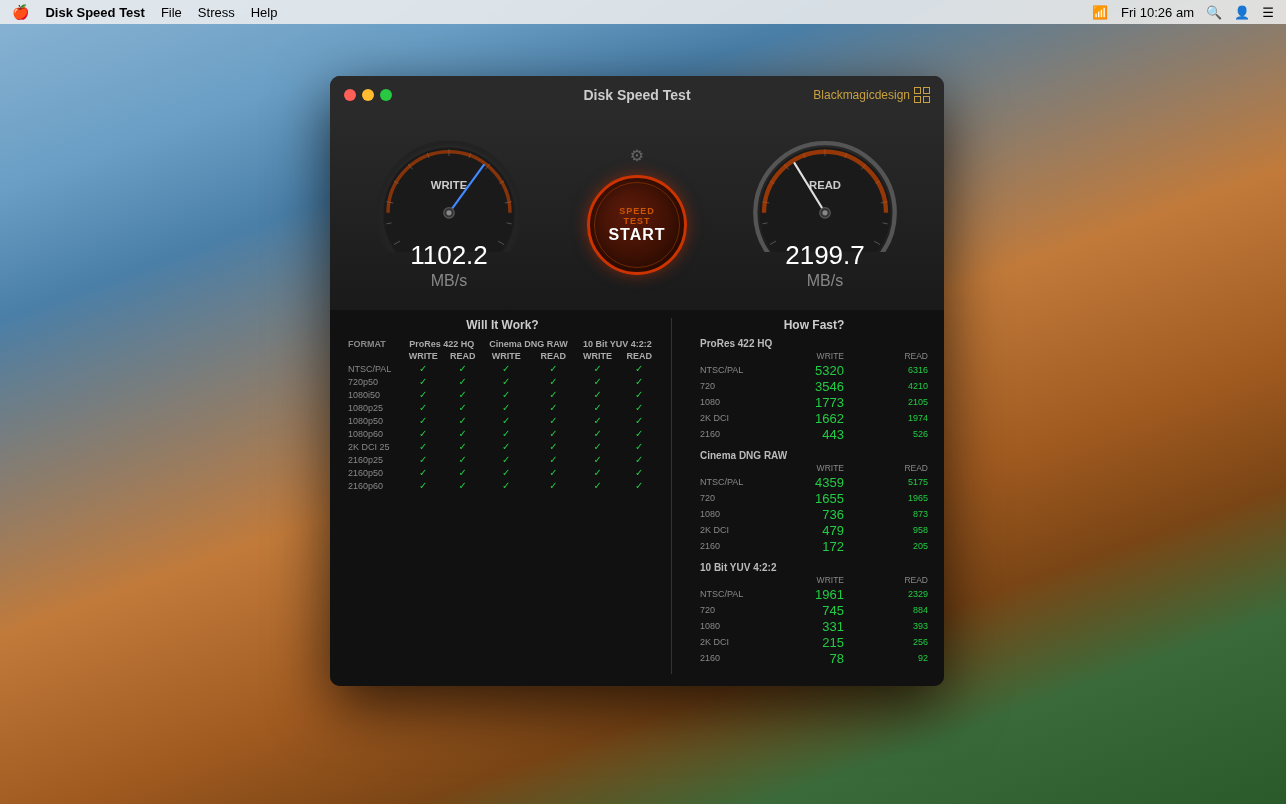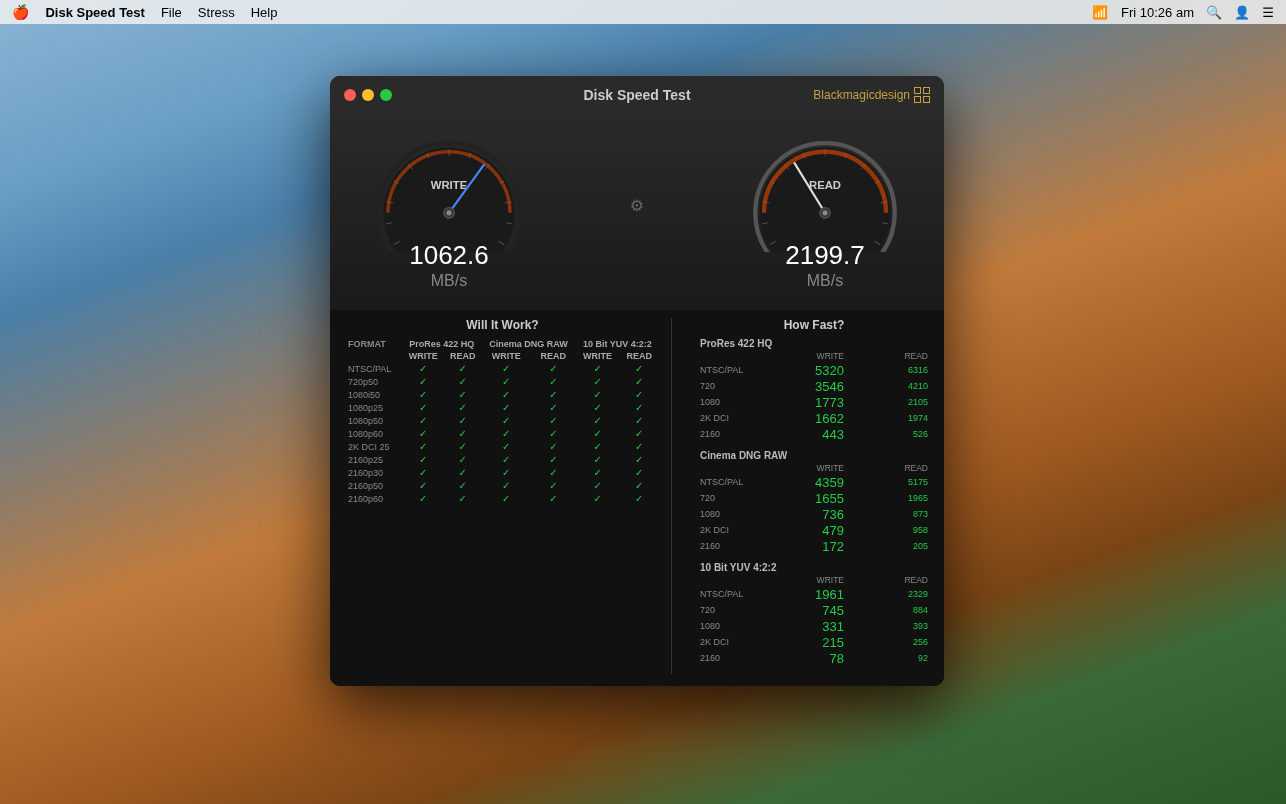--- a/index.html
+++ b/index.html
@@ -386,27 +386,32 @@
           </radialGradient>
         </defs>
 
         <text x="95" y="68" text-anchor="middle" fill="#ccc" font-size="13" font-weight="600" font-family="sans-serif">WRITE</text>
 
         <line x1="95" y1="95" x2="135" y2="40" stroke="#4488ff" stroke-width="2.5" stroke-linecap="round"></line>
         <circle cx="95" cy="95" r="6" fill="#333" stroke="#555" stroke-width="1.5"></circle>
         <circle cx="95" cy="95" r="3" fill="#888"></circle>
       </svg>
       <div class="gauge-reading">
-        <div class="gauge-value">1062.6</div>
+        <div class="gauge-value">1102.2</div>
         <div class="gauge-unit">MB/s</div>
       </div>
     </div>
 
     <div class="start-btn-area">
       <div class="settings-icon">⚙</div>
+      <button class="start-btn">
+        <span class="btn-speed">SPEED</span>
+        <span class="btn-test">TEST</span>
+        <span class="btn-start">START</span>
+      </button>
     </div>
 
     <div class="gauge-container">
       <svg class="gauge-svg" viewBox="0 0 190 140">
         <circle cx="95" cy="95" r="80" fill="none" stroke="#444" stroke-width="3"></circle>
         <circle cx="95" cy="95" r="75" fill="#1a1a1a"></circle>
         <g stroke="#555" stroke-width="1">
           <line x1="95" y1="22" x2="95" y2="30" transform="rotate(-120 95 95)"></line>
           <line x1="95" y1="22" x2="95" y2="28" transform="rotate(-100 95 95)"></line>
           <line x1="95" y1="22" x2="95" y2="30" transform="rotate(-80 95 95)"></line>
@@ -528,29 +533,20 @@
               <tr>
                 <td class="format-col">2160p25</td>
                 <td><span class="check">✓</span></td>
                 <td><span class="check">✓</span></td>
                 <td><span class="check">✓</span></td>
                 <td><span class="check">✓</span></td>
                 <td><span class="check">✓</span></td>
                 <td><span class="check">✓</span></td>
               </tr>
               <tr>
-                <td class="format-col">2160p30</td>
-                <td><span class="check">✓</span></td>
-                <td><span class="check">✓</span></td>
-                <td><span class="check">✓</span></td>
-                <td><span class="check">✓</span></td>
-                <td><span class="check">✓</span></td>
-                <td><span class="check">✓</span></td>
-              </tr>
-              <tr>
                 <td class="format-col">2160p50</td>
                 <td><span class="check">✓</span></td>
                 <td><span class="check">✓</span></td>
                 <td><span class="check">✓</span></td>
                 <td><span class="check">✓</span></td>
                 <td><span class="check">✓</span></td>
                 <td><span class="check">✓</span></td>
               </tr>
               <tr>
                 <td class="format-col">2160p60</td>

